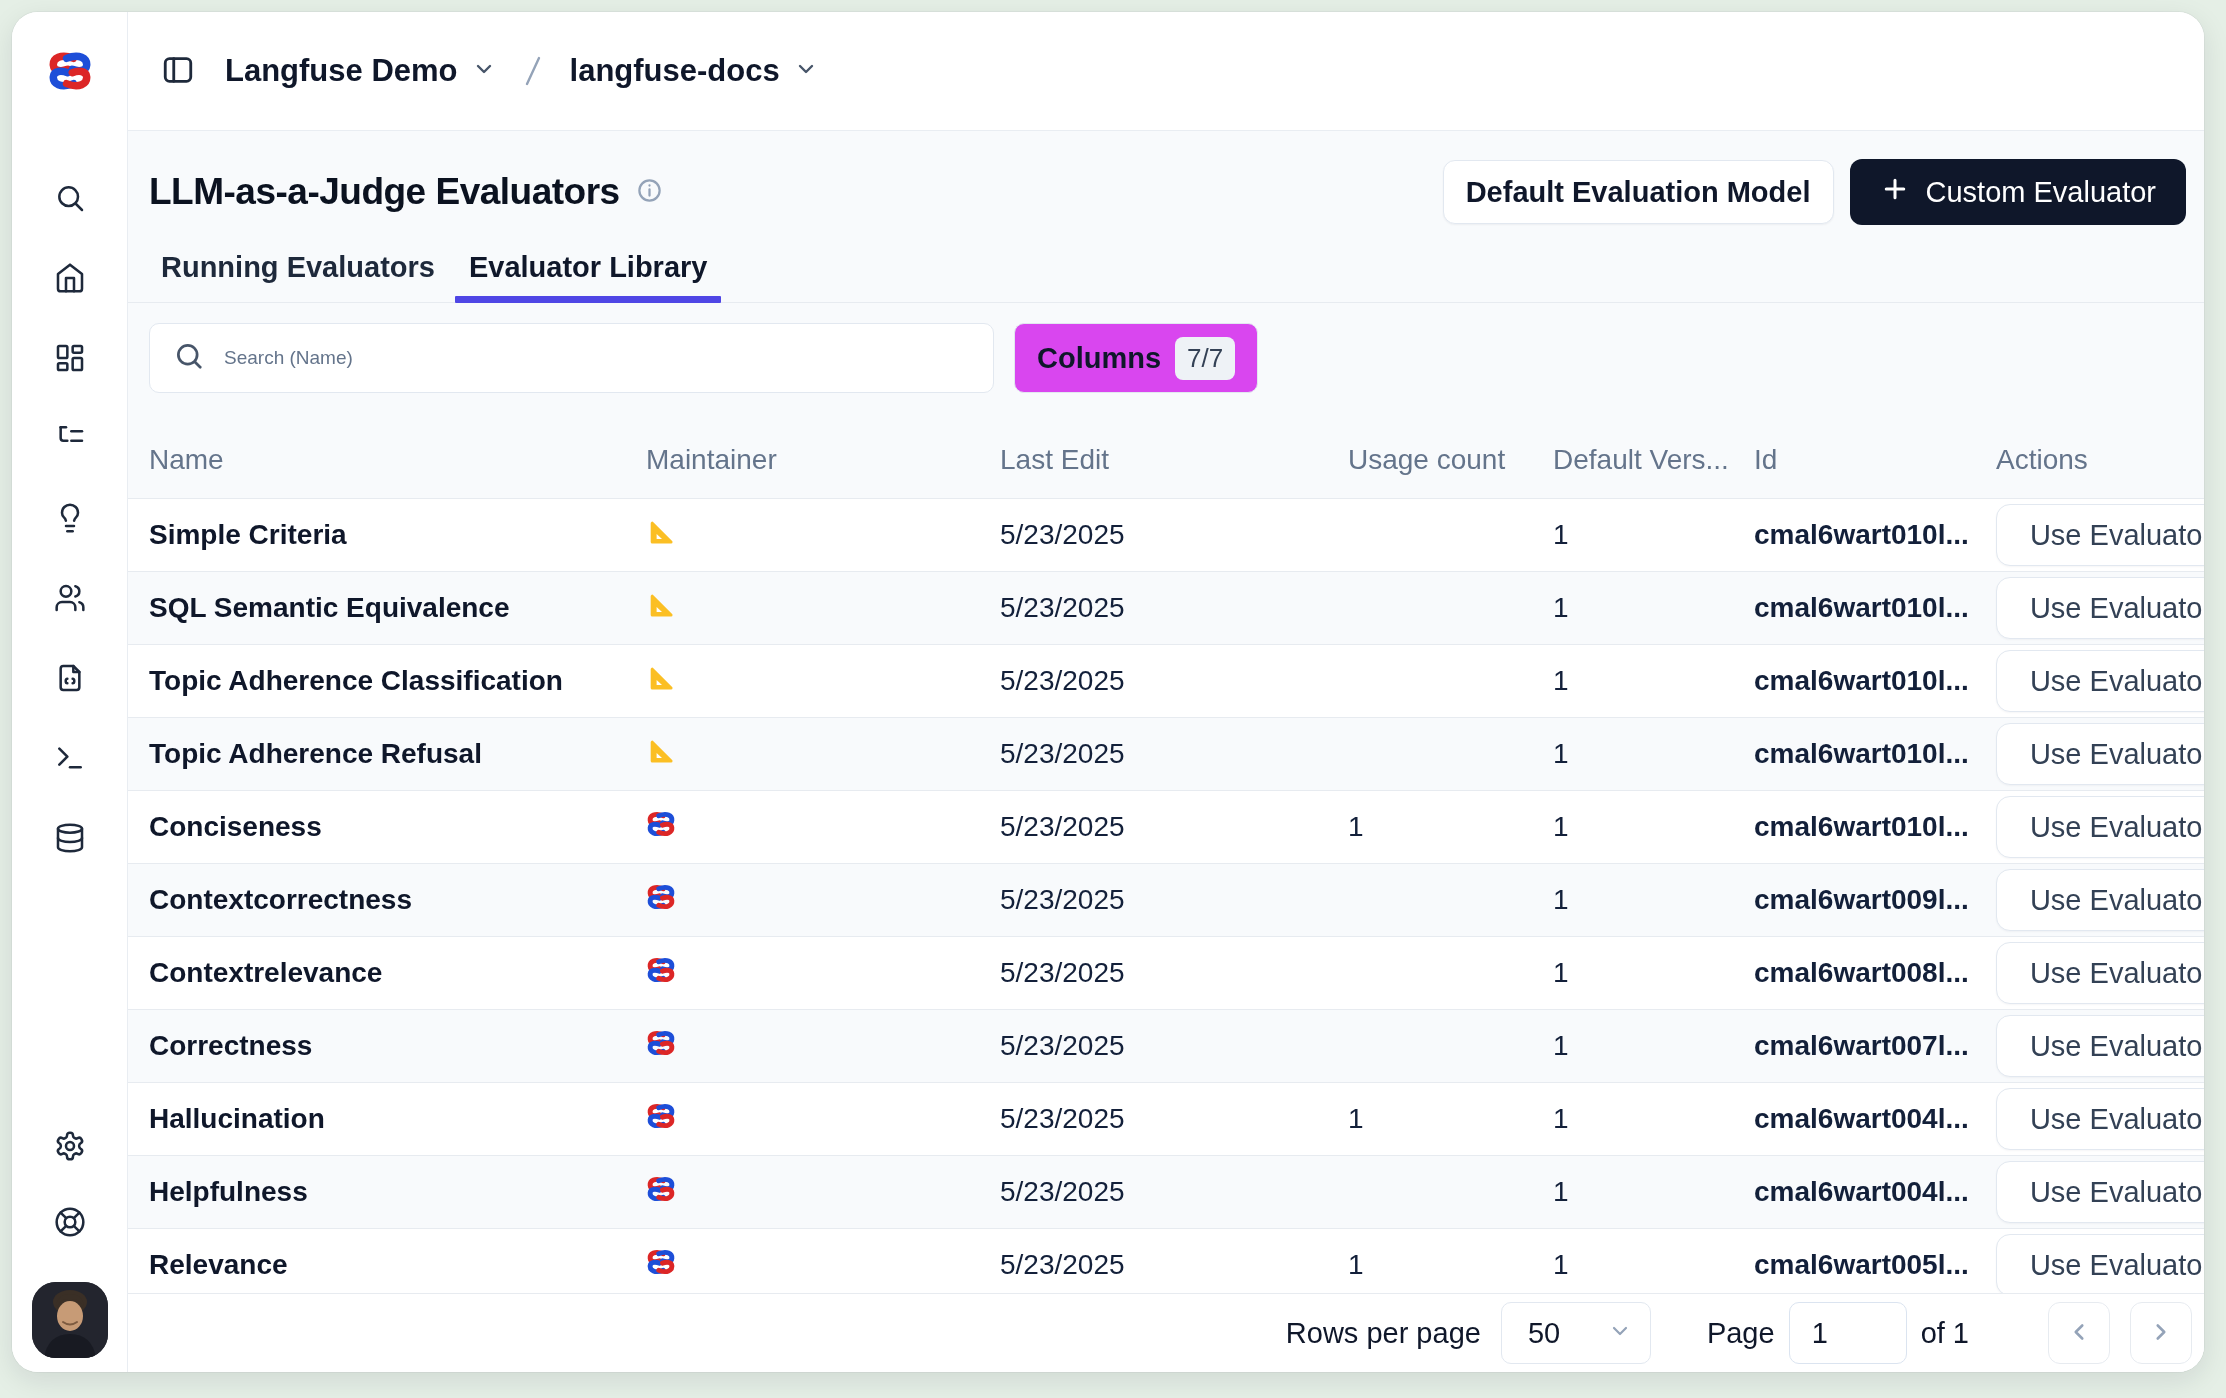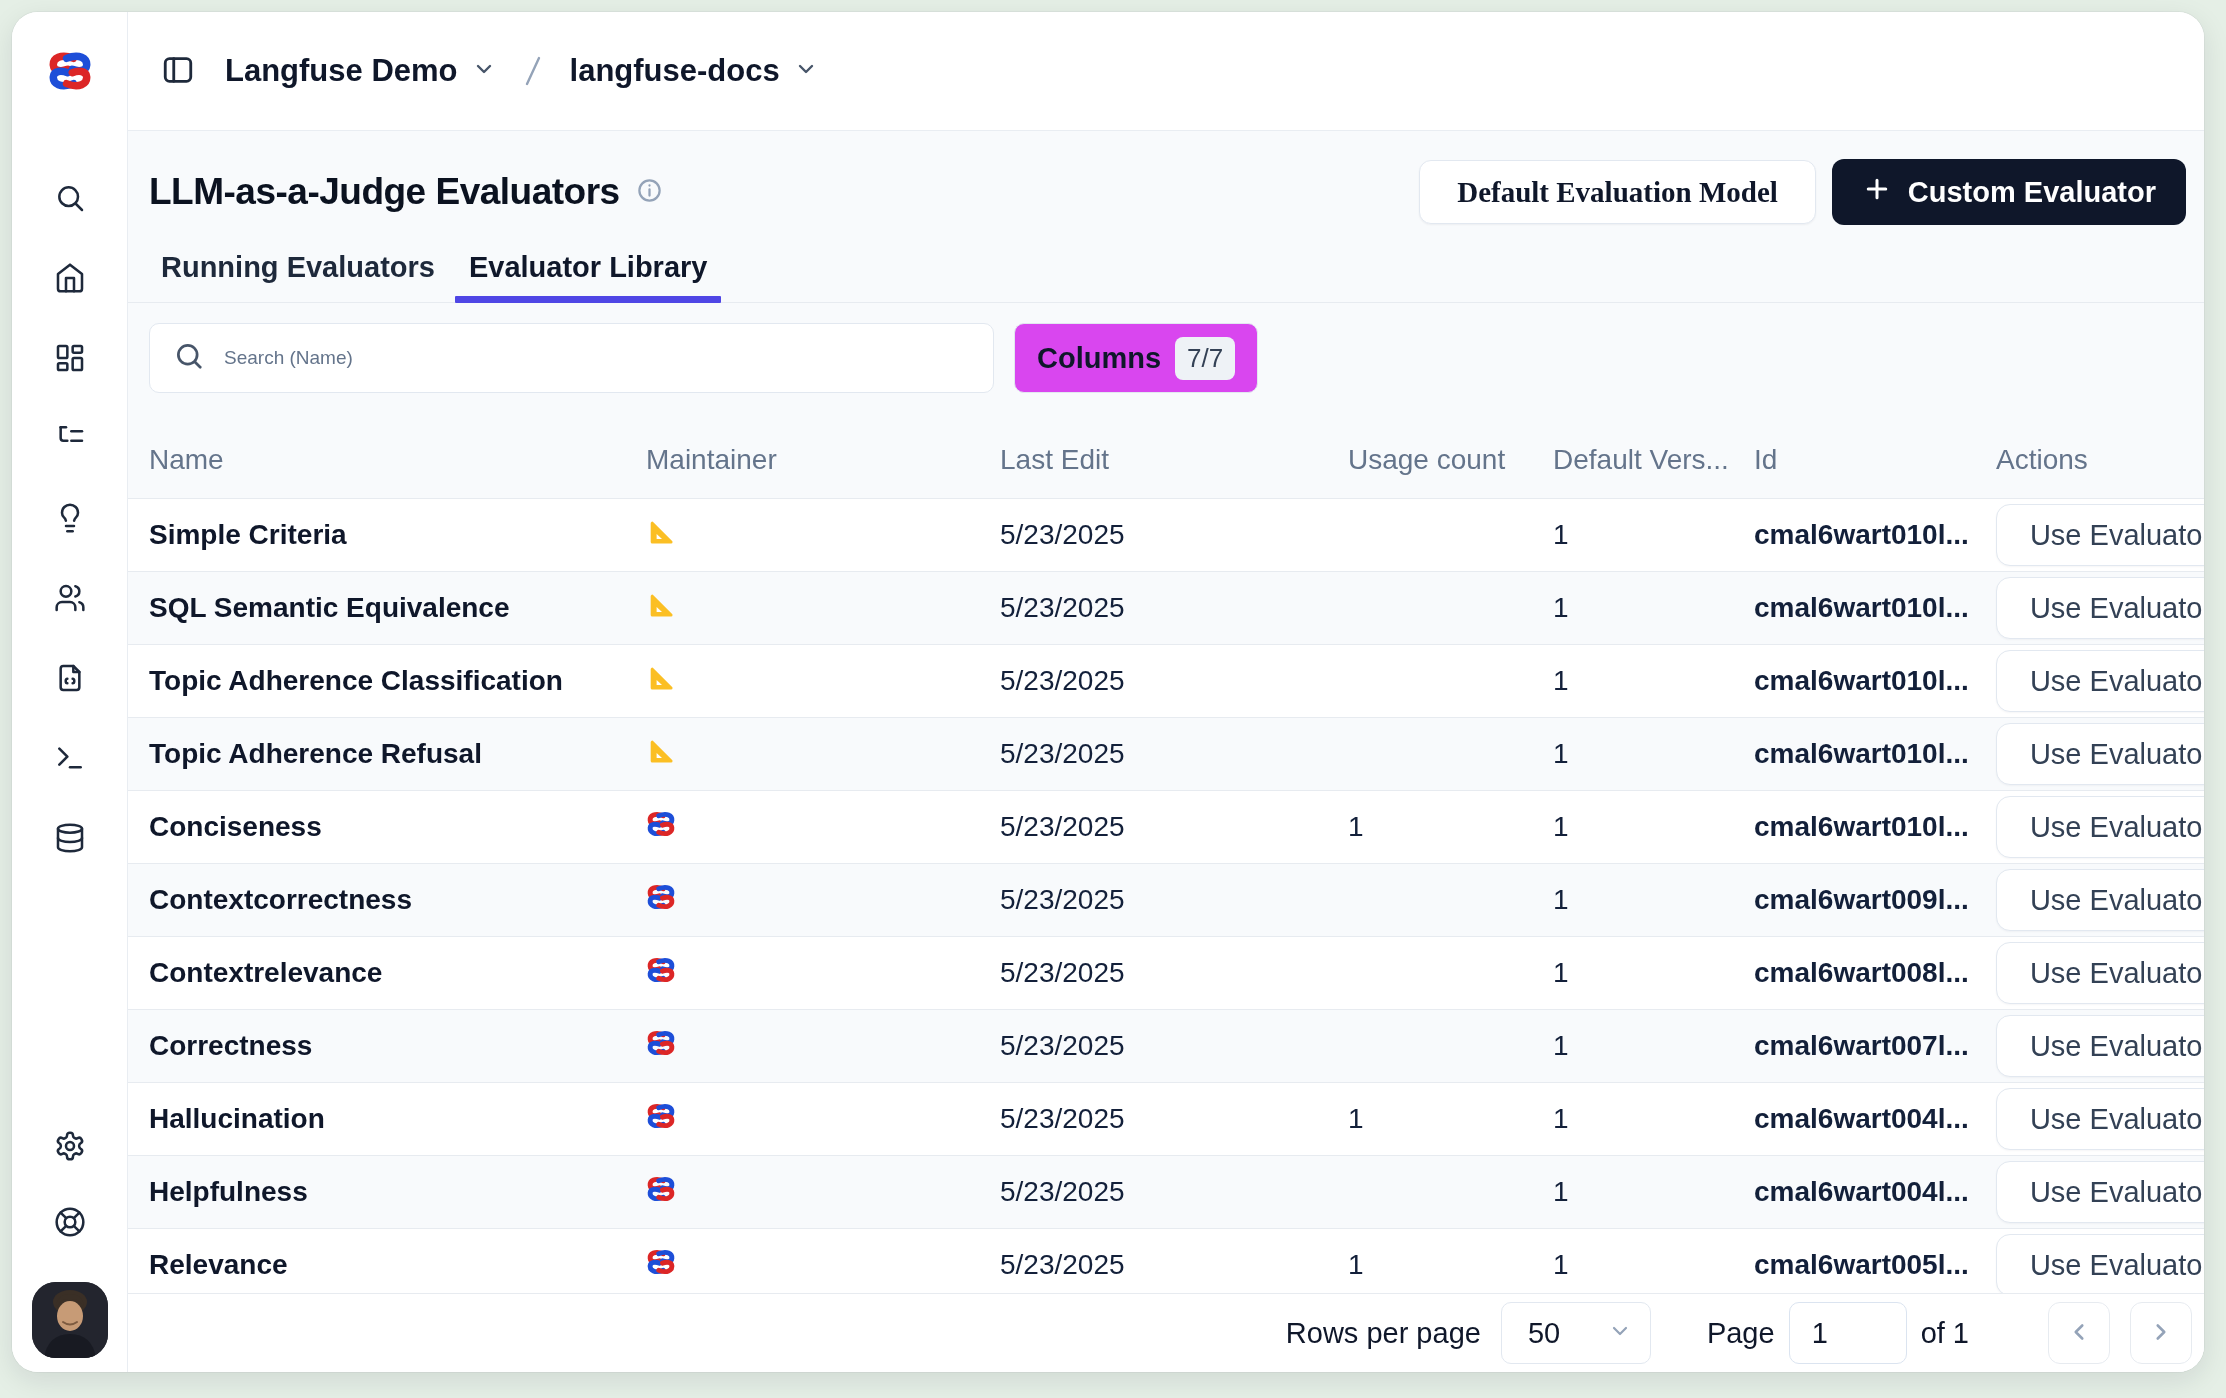--- a/index.html
+++ b/index.html
@@ -34,22 +34,22 @@
   .crumb-btn svg{width:24px;height:24px;stroke:#475569;stroke-width:2.4;fill:none;stroke-linecap:round;stroke-linejoin:round;}
   .crumb-sep{margin:0 22px;display:flex;align-items:center;}
   .toggle-btn{background:none;border:none;padding:0;margin-right:30px;cursor:pointer;display:flex;}
   
   .content{flex:1;background:#f8fafc;display:flex;flex-direction:column;min-height:0;}
   .page-head{margin:28px 18px 0 21px;height:66px;display:flex;justify-content:space-between;align-items:center;}
   .title-wrap{display:flex;align-items:center;gap:16px;}
   .page-title{font-size:37px;font-weight:700;letter-spacing:-.5px;color:#0b1220;}
   .info-ic svg{width:27px;height:27px;stroke:#94a3b8;stroke-width:2;fill:none;stroke-linecap:round;}
   .head-actions{display:flex;gap:16px;align-items:center;}
-  .btn-light{height:64px;padding:0 37px;border-radius:12px;border:1px solid #e2e8f0;background:#fff;font-family:Liberation Serif, serif;font-size:29px;font-weight:600;color:#0f172a;cursor:pointer;box-shadow:0 1px 2px rgba(15,23,42,.05);}
-  .btn-dark{height:66px;padding:0 30px;border-radius:12px;border:none;background:#0f172a;color:#fff;font-family:inherit;font-size:29px;font-weight:700;display:flex;align-items:center;gap:16px;cursor:pointer;}
+  .btn-light{height:64px;padding:0 22px;border-radius:12px;border:1px solid #e2e8f0;background:#fff;font-family:Liberation Sans, sans-serif;font-size:29px;font-weight:600;color:#0f172a;cursor:pointer;box-shadow:0 1px 2px rgba(15,23,42,.05);}
+  .btn-dark{height:66px;padding:0 30px;border-radius:12px;border:none;background:#0f172a;color:#fff;font-family:inherit;font-size:29px;font-weight:400;display:flex;align-items:center;gap:16px;cursor:pointer;}
   .btn-dark svg{width:30px;height:30px;stroke:#fff;stroke-width:2.4;stroke-linecap:round;}
   .tabs{margin-top:26px;padding-left:19px;display:flex;gap:6px;border-bottom:1px solid #e7ebf0;}
   .tab{position:relative;padding:0 14px 18px;font-size:29px;font-weight:600;color:#1e293b;background:none;border:none;font-family:inherit;cursor:pointer;}
   .tab.active{color:#0f172a;}
   .tab.active::after{content:'';position:absolute;left:0;right:0;bottom:-1px;height:7px;background:#4f46e5;border-radius:1px;}
   .toolbar{margin:20px 18px 0 21px;display:flex;align-items:center;}
   .search-box{width:845px;height:70px;box-sizing:border-box;border:1px solid #e2e8f0;background:#fff;border-radius:10px;display:flex;align-items:center;padding:0 24px;gap:18px;}
   .search-box svg{width:30px;height:30px;stroke:#475569;stroke-width:2.2;fill:none;stroke-linecap:round;flex-shrink:0;}
   .search-box input{border:none;outline:none;flex:1;font-family:inherit;font-size:19px;color:#0f172a;background:transparent;}
   .search-box input::placeholder{color:#64748b;}

